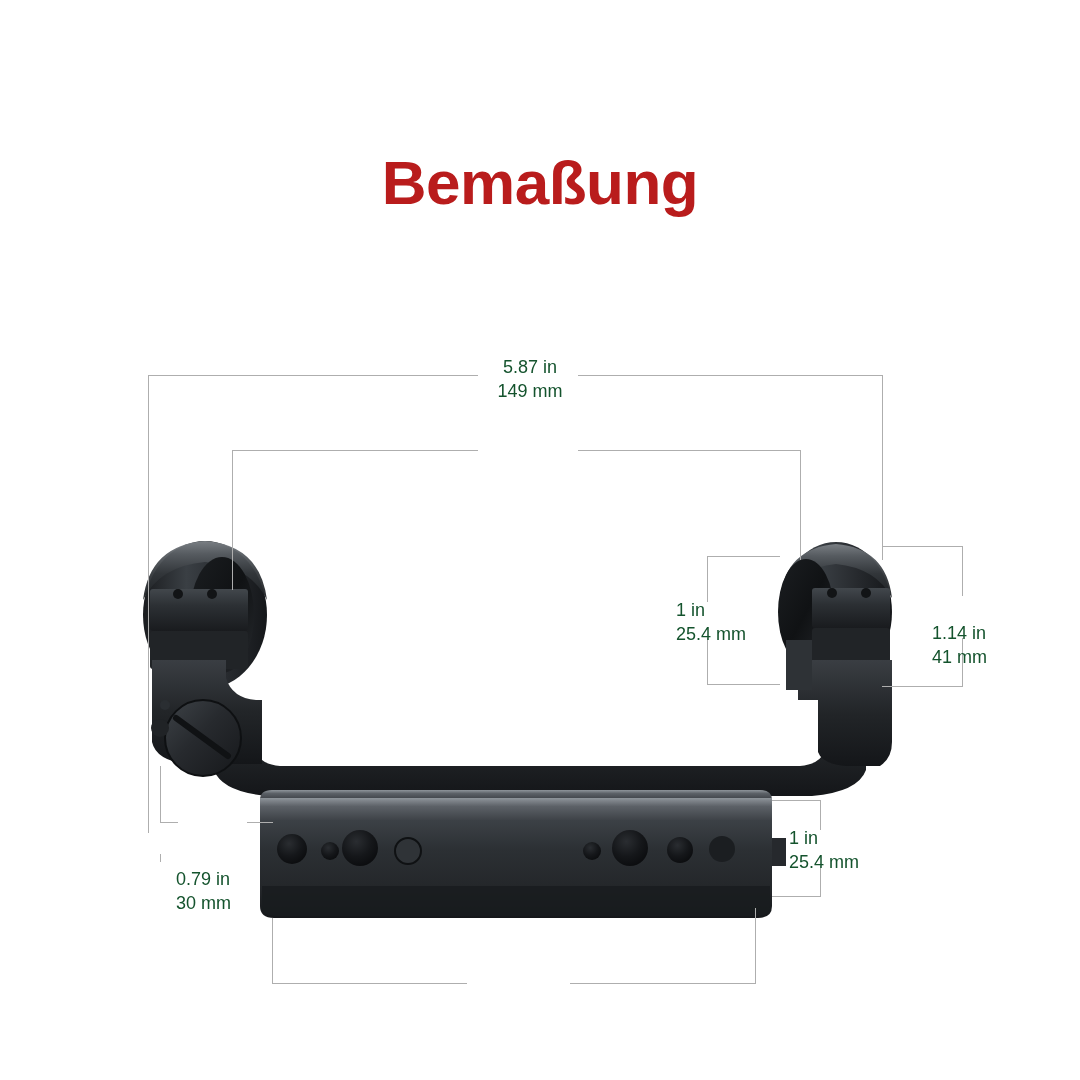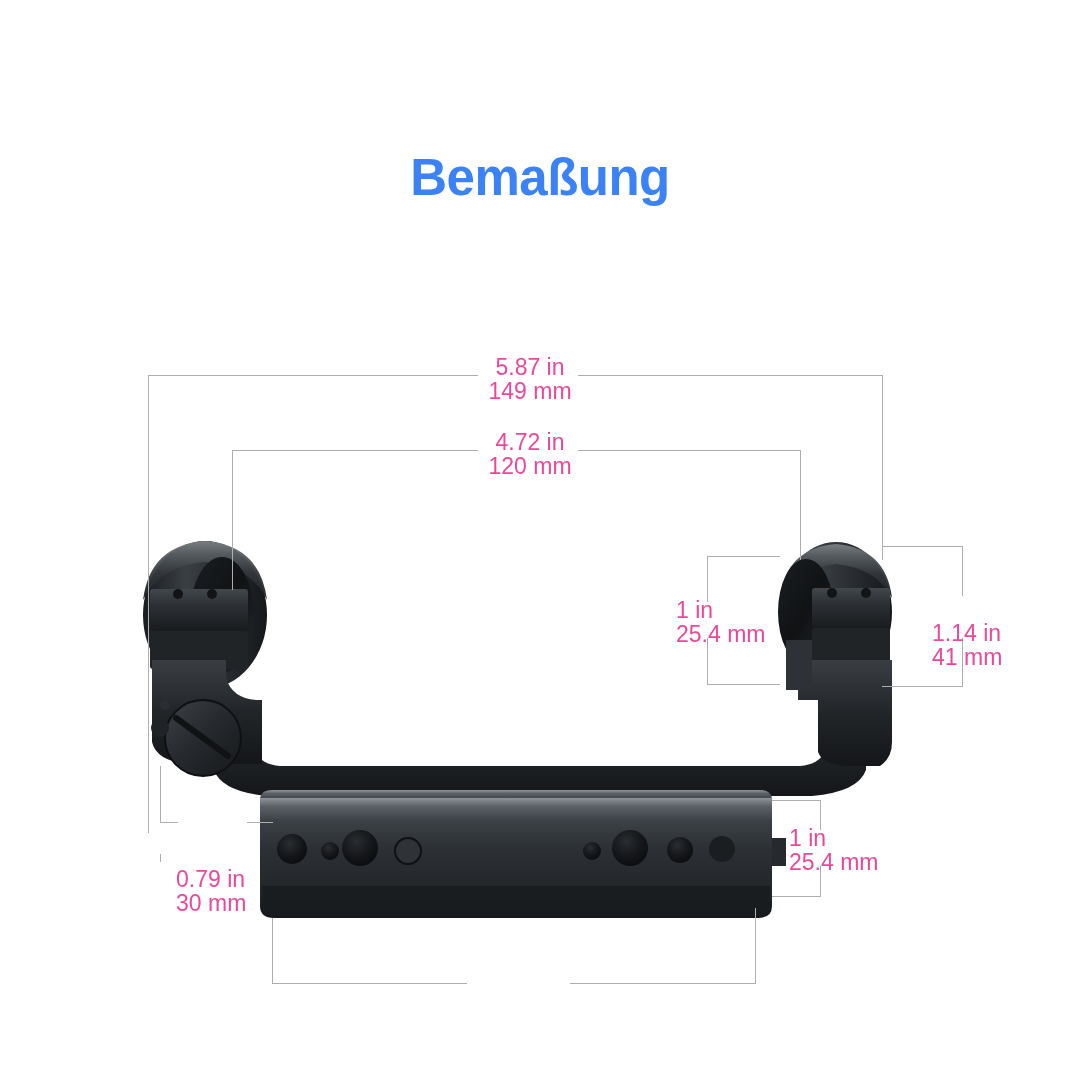--- a/index.html
+++ b/index.html
@@ -8,35 +8,35 @@
     width:1080px; height:1080px;
     font-family:"Liberation Sans", sans-serif;
     position:relative; overflow:hidden;
   }
   #stage{ position:absolute; inset:0; }
 
   
   .title{
     position:absolute; left:0; right:0; top:152px;
     text-align:center;
-    font-size:51px; line-height:1;
+    font-size:62px; line-height:1;
     font-weight:700;
     letter-spacing:-0.5px;
-    color:#3b82f6;
+    color:#b91c1c;
   }
 
   
   .dimline{ position:absolute; background:#aeaeae; }
   .dimline.h{ height:1px; }
   .dimline.v{ width:1px; }
 
   .dimlabel{
     position:absolute;
-    font-size:23px; line-height:24px;
-    color:#ec4899;
+    font-size:18px; line-height:24px;
+    color:#14532d;
     white-space:nowrap;
     text-align:center;
   }
   .dimlabel.left{ text-align:left; }
 
   
   #product{ position:absolute; left:0; top:0; width:1080px; height:1080px; }
 </style>
 </head>
 <body>
@@ -169,24 +169,20 @@
   <div class="dimline h" style="left:578px; top:375px; width:305px;"></div>
   <div class="dimlabel" style="left:448px; top:355px; width:164px;">
     <div>5.87 in</div>
     <div>149 mm</div>
   </div>
 
   <div class="dimline v" style="left:232px; top:450px; height:140px;"></div>
   <div class="dimline v" style="left:800px; top:450px; height:110px;"></div>
   <div class="dimline h" style="left:232px; top:450px; width:246px;"></div>
   <div class="dimline h" style="left:578px; top:450px; width:223px;"></div>
-  <div class="dimlabel" style="left:448px; top:430px; width:164px;">
-    <div>4.72 in</div>
-    <div>120 mm</div>
-  </div>
 
   <div class="dimline v" style="left:707px; top:556px; height:46px;"></div>
   <div class="dimline v" style="left:707px; top:638px; height:46px;"></div>
   <div class="dimline h" style="left:707px; top:556px; width:73px;"></div>
   <div class="dimline h" style="left:707px; top:684px; width:73px;"></div>
   <div class="dimlabel left" style="left:676px; top:598px; width:120px;">
     <div>1 in</div>
     <div>25.4 mm</div>
   </div>
 

